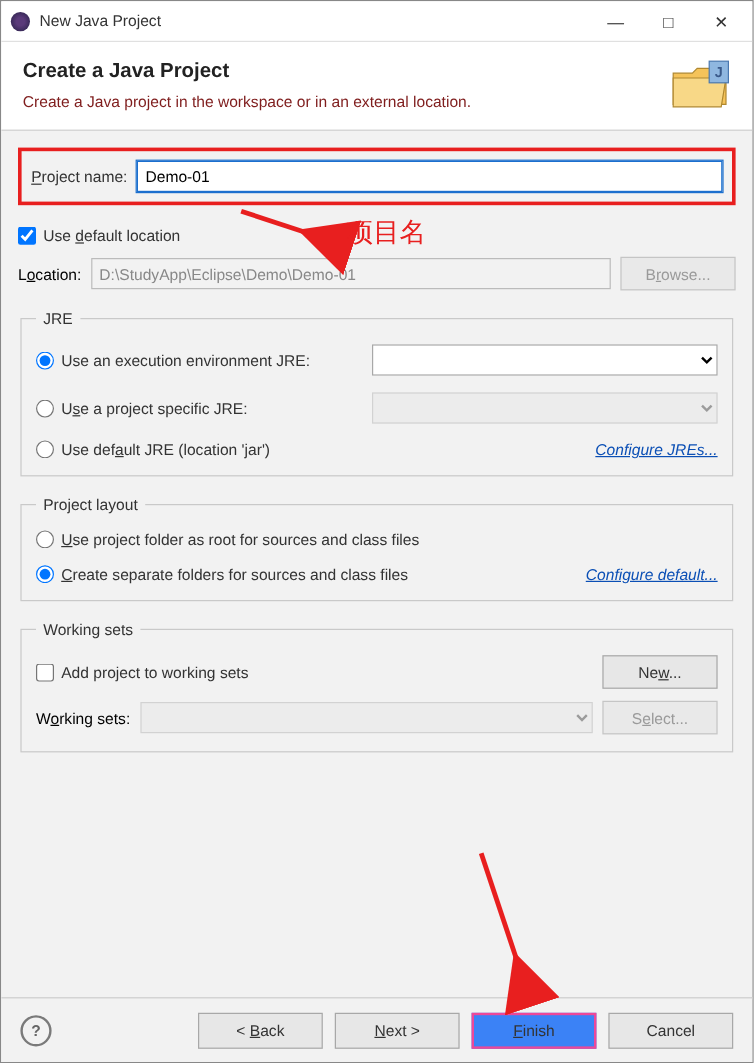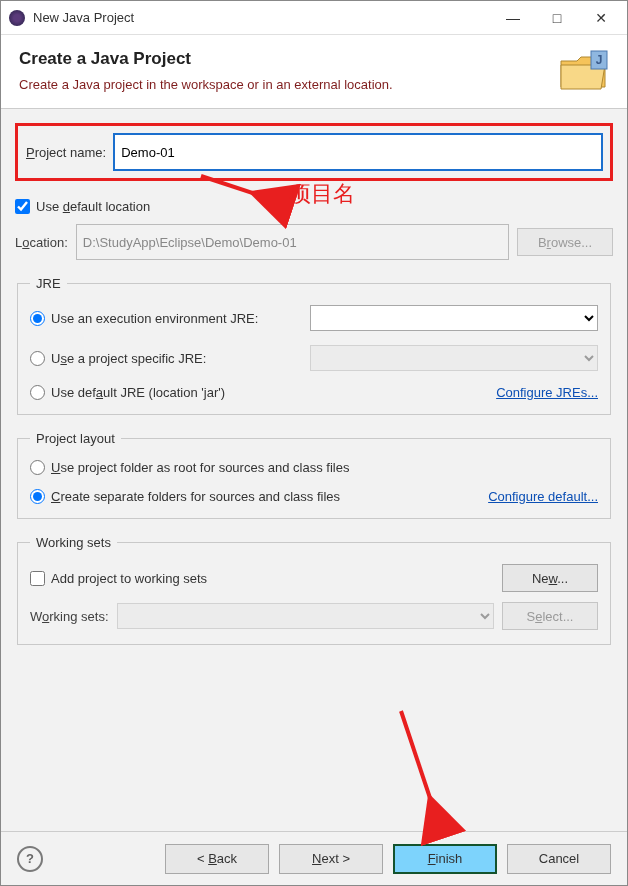--- a/index.html
+++ b/index.html
@@ -55,52 +55,52 @@
     
     .redbox {
       border: 3px solid #e81f1f;
       padding: 8px 8px;
       margin-bottom: 18px;
       background: #f2f2f2;
     }
     .row { display: flex; align-items: center; gap: 8px; }
     .row + .row { margin-top: 10px; }
     .label { color: #333; white-space: nowrap; }
-    .label.disabled { color: #404040; text-align: right; }
+    .label.disabled { color: #000000; text-align: right; }
     .underline-key { text-decoration: underline; }
     input[type="text"], .textinput {
-      flex: 1; height: 36px; padding: 2px 6px;
+      flex: 1; height: 26px; padding: 2px 6px;
       border: 1px solid #8a8a8a; background: #fff; font-size: 13px; font-family: inherit;
     }
     .textinput.active { border: 1px solid #1b6fce; outline: 1px solid #1b6fce; }
     .textinput.disabled { background: #f2f2f2; color: #888; border-color: #bbb; }
     .checkbox-row { display: flex; align-items: center; gap: 6px; margin-bottom: 10px; }
     .btn {
       min-width: 96px; height: 28px; padding: 0 12px;
       background: #e7e7e7; border: 1px solid #a8a8a8; color: #333;
       font-family: inherit; font-size: 13px; text-align: center;
     }
     .btn.disabled { color: #9a9a9a; border-color: #c5c5c5; background: #e9e9e9; }
-    .btn.primary { border: 2px solid #14532d; background: #7dd3fc; }
+    .btn.primary { border: 2px solid #ec4899; background: #3b82f6; }
     
     fieldset {
       border: 1px solid #c9c9c9;
       margin: 16px 2px 0 2px;
       padding: 14px 12px 14px 12px;
       position: relative;
     }
     legend { padding: 0 6px; color: #333; font-size: 13px; background: #f2f2f2; }
     .radio-row { display: flex; align-items: center; gap: 6px; margin-bottom: 14px; }
     .radio-row:last-child { margin-bottom: 0; }
     .select {
       flex: 1; height: 26px; padding: 12px 6px;
       border: 1px solid #a8a8a8; background: #fff; font-size: 13px; font-family: inherit;
     }
     .select.disabled { background: #eaeaea; color: #777; border-color: #c5c5c5; }
-    .link { color: #0b4fb5; text-decoration: underline; cursor: pointer; }
+    .link { color: #0b4fb5; text-decoration: underline; cursor: pointer; font-style: italic; }
     .jre-grid { display: grid; grid-template-columns: 280px 1fr; row-gap: 14px; align-items: center; }
     .jre-link-row { grid-column: 1 / -1; display: flex; justify-content: space-between; align-items: center; }
     
     .buttonbar {
       position: absolute; bottom: 0; left: 0; right: 0;
       height: 54px; border-top: 1px solid #ccc; background: #f2f2f2;
       display: flex; align-items: center; padding: 0 16px; gap: 10px;
     }
     .buttonbar .help {
       width: 26px; height: 26px; border: 2px solid #7a7a7a; border-radius: 50%;

